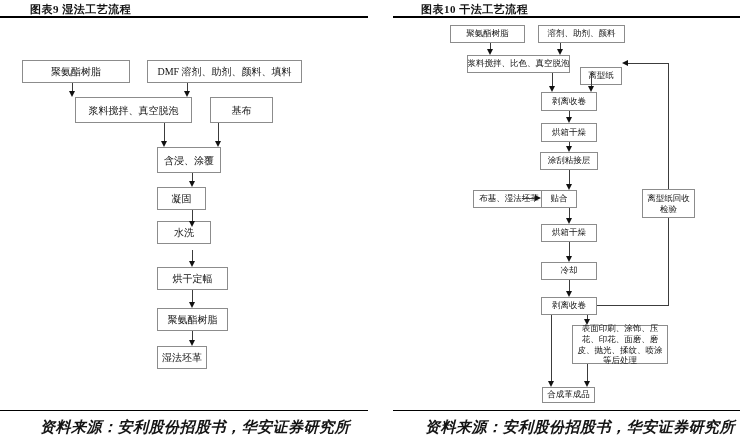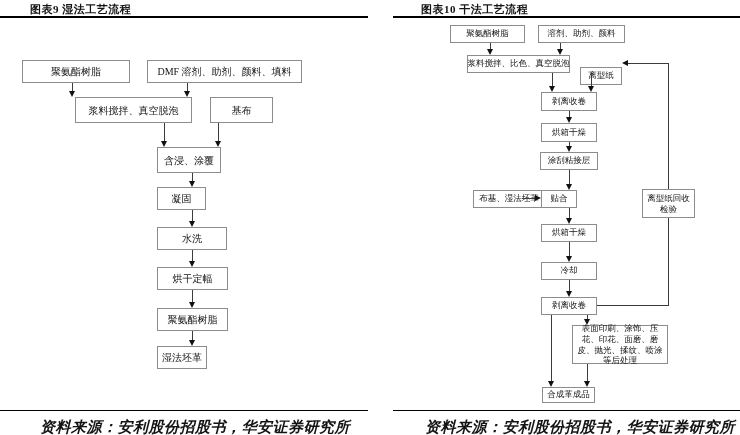--- a/index.html
+++ b/index.html
@@ -63,21 +63,21 @@
   <div>
     <div class="fig-title" style="left:30px;top:2px">图表9 湿法工艺流程</div>
     <div class="rule" style="left:0;top:16px;width:368px;height:2px"></div>
 
     <div class="node fz10" style="left:22px;top:60px;width:108px;height:23px">聚氨酯树脂</div>
     <div class="node fz10" style="left:147px;top:60px;width:155px;height:23px">DMF 溶剂、助剂、颜料、填料</div>
     <div class="node fz10" style="left:75px;top:97px;width:117px;height:26px">浆料搅拌、真空脱泡</div>
     <div class="node fz10" style="left:210px;top:97px;width:63px;height:26px">基布</div>
     <div class="node fz10" style="left:157px;top:147px;width:64px;height:26px">含浸、涂覆</div>
     <div class="node fz10" style="left:157px;top:187px;width:49px;height:23px">凝固</div>
-    <div class="node fz10" style="left:157px;top:227px;width:70px;height:23px">水洗</div>
+    <div class="node fz10" style="left:157px;top:221px;width:54px;height:23px">水洗</div>
     <div class="node fz10" style="left:157px;top:267px;width:71px;height:23px">烘干定幅</div>
     <div class="node fz10" style="left:157px;top:308px;width:71px;height:23px">聚氨酯树脂</div>
     <div class="node fz10" style="left:157px;top:346px;width:50px;height:23px">湿法坯革</div>
 
     <div class="vline" style="left:72px;top:83px;height:8px"></div>
     <div class="ad" style="left:69px;top:91px"></div>
     <div class="vline" style="left:187px;top:83px;height:8px"></div>
     <div class="ad" style="left:184px;top:91px"></div>
     <div class="vline" style="left:164px;top:123px;height:18px"></div>
     <div class="ad" style="left:161px;top:141px"></div>

